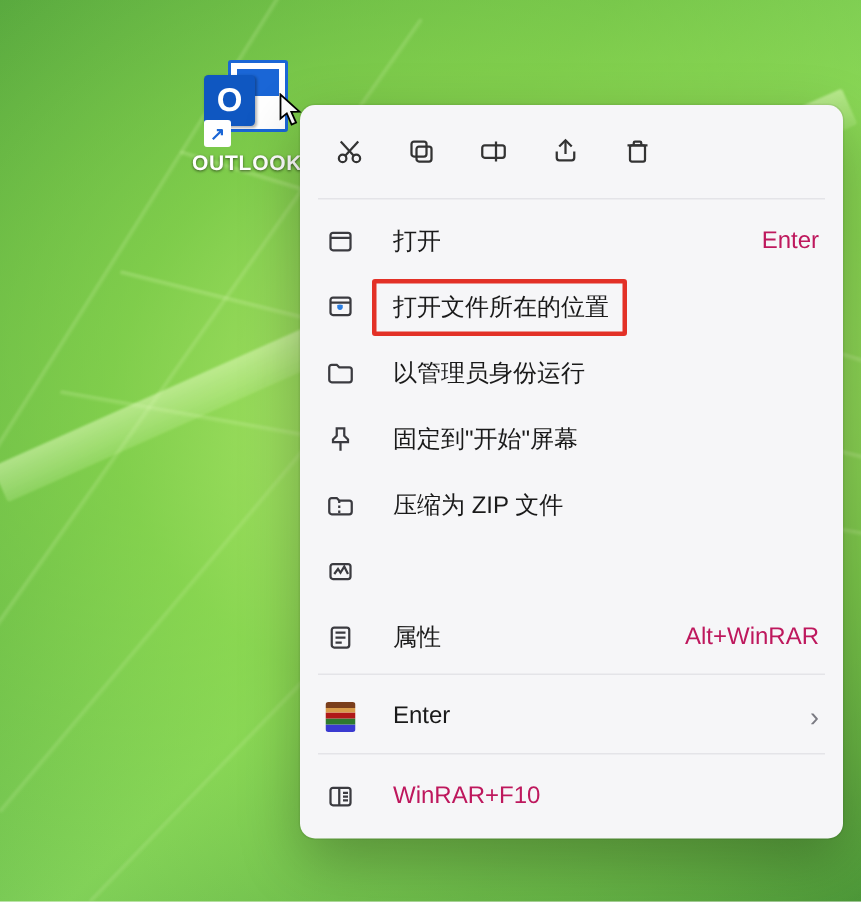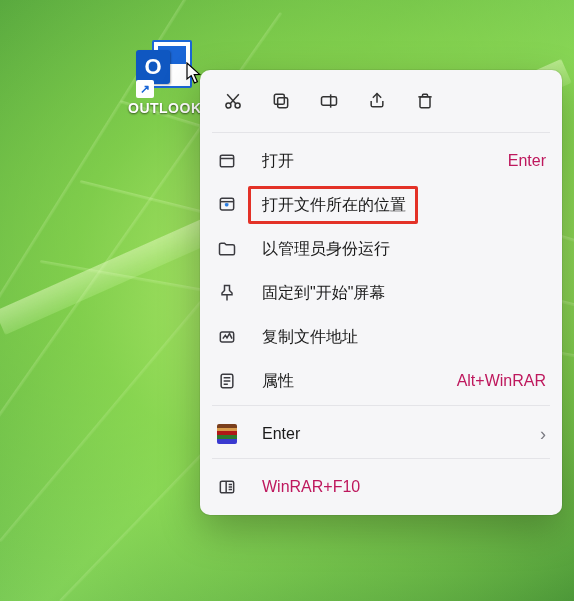--- a/index.html
+++ b/index.html
@@ -261,29 +261,37 @@
   <div class="row">
     <span class="icon">
       <svg width="20" height="20" viewBox="0 0 24 24" fill="none" stroke="currentColor" stroke-width="1.8">
         <path d="M9 3 h6 v6 l3 3 v2 H6 v-2 l3 -3 z"></path>
           <path d="M12 14 v7"></path>
       </svg>
     </span>
     <span class="label">固定到"开始"屏幕</span>
   </div>
 
+  <div class="row">
+    <span class="icon">
+      <svg width="20" height="20" viewBox="0 0 24 24" fill="none" stroke="currentColor" stroke-width="1.8">
+        <path d="M3 8 a2 2 0 0 1 2 -2 h4 l2 2 h8 a2 2 0 0 1 2 2 v7 a2 2 0 0 1 -2 2 H5 a2 2 0 0 1 -2 -2 z"></path>
+        <path d="M11 8 v2 M11 12 v2 M11 16 v2"></path>
+      </svg>
+    </span>
+    <span class="label">压缩为 ZIP 文件</span>
+  </div>
 
   <div class="row">
     <span class="icon">
       <svg width="20" height="20" viewBox="0 0 24 24" fill="none" stroke="currentColor" stroke-width="1.8">
         <rect x="4" y="6" width="16" height="12" rx="2"></rect>
           <path d="M7 14 l3 -4 l2 3 l3 -5 l3 6"></path>
       </svg>
     </span>
-    <span class="label">复制文件地址</span>
   </div>
 
   <div class="row">
     <span class="icon">
       <svg width="20" height="20" viewBox="0 0 24 24" fill="none" stroke="currentColor" stroke-width="1.8">
         <rect x="5" y="4" width="14" height="16" rx="2"></rect>
         <path d="M8 8 h8 M8 12 h8 M8 16 h5"></path>
       </svg>
     </span>
     <span class="label">属性</span>

